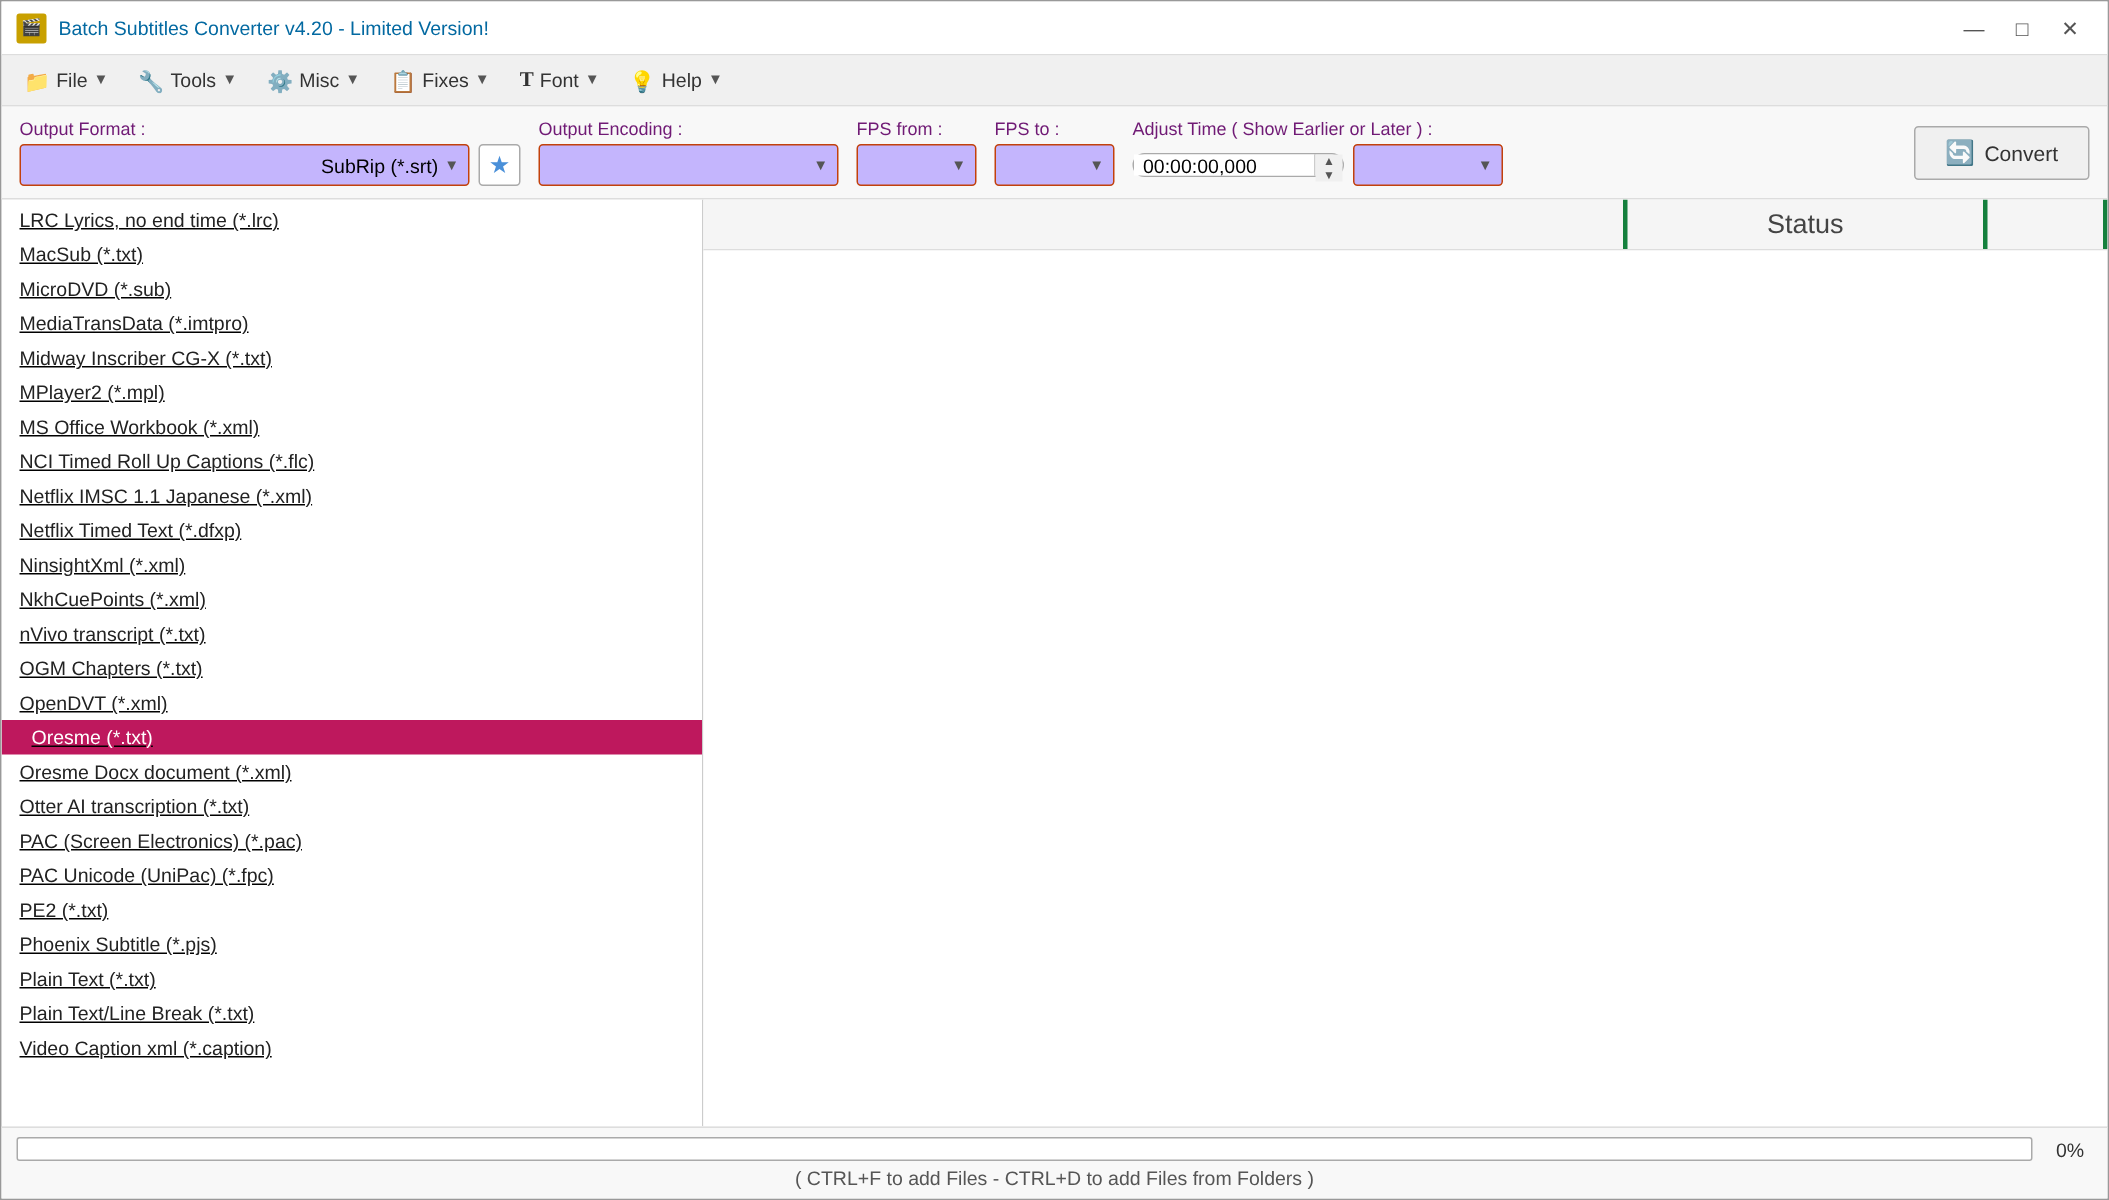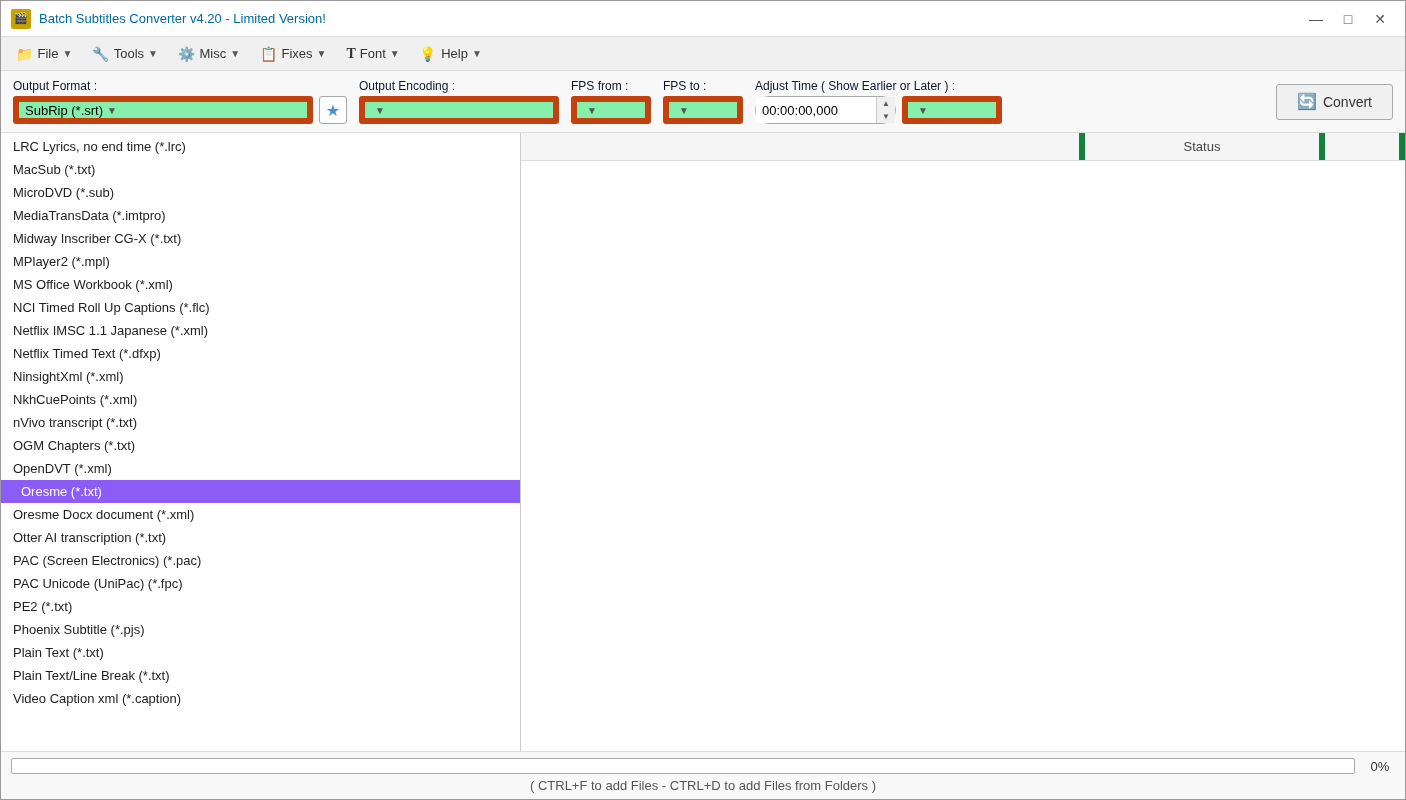--- a/index.html
+++ b/index.html
@@ -98,38 +98,38 @@
       gap: 12px;
       flex-wrap: nowrap;
     }
     .toolbar-group {
       display: flex;
       flex-direction: column;
       gap: 3px;
     }
     .toolbar-label {
       font-size: 12px;
-      color: #0f172a;
+      color: #701a75;
     }
     .toolbar-row {
       display: flex;
       align-items: center;
       gap: 6px;
     }
     .select-box {
       height: 28px;
-      border: 6px solid #c2410c;
-      background: #86efac;
+      border: 1px solid #c2410c;
+      background: #c4b5fd;
       border-radius: 3px;
       padding: 2px 6px;
       font-size: 13px;
       cursor: pointer;
       display: flex;
       align-items: center;
-      justify-content: flex-start;
+      justify-content: flex-end;
     }
     .select-box-output {
       width: 300px;
     }
     .select-box-encoding {
       width: 200px;
     }
     .select-box-fps {
       width: 80px;
     }
@@ -150,21 +150,21 @@
       justify-content: center;
       font-size: 16px;
       color: #4a90d9;
     }
 
     .time-input-group {
       display: flex;
       border: 1px solid #aaa;
       border-radius: 14px;
       background: white;
-      height: 28px;
+      height: 16px;
     }
     .time-input {
       border: none;
       outline: none;
       padding: 2px 6px;
       font-size: 13px;
       width: 120px;
       height: 100%;
     }
     .time-spinners {
@@ -202,61 +202,62 @@
     }
     .convert-icon { font-size: 16px; color: #4a90d9; }
 
     .main-content {
       display: flex;
       flex: 1;
       overflow: hidden;
     }
 
     .dropdown-panel {
-      width: 520px;
+      width: 468px;
       background: white;
       border-right: 1px solid #ccc;
       display: flex;
       flex-direction: column;
       overflow: hidden;
+      text-decoration: underline;
     }
     .dropdown-list {
       flex: 1;
       overflow-y: scroll;
       padding: 2px 0;
     }
     .dropdown-item {
       padding: 4px 12px;
       cursor: pointer;
       font-size: 13px;
       color: #222;
       white-space: nowrap;
     }
     .dropdown-item.selected {
-      background: #8b5cf6;
+      background: #be185d;
       color: white;
       padding-left: 20px;
     }
 
     .file-area {
       flex: 1;
       display: flex;
       flex-direction: column;
       background: white;
     }
     .file-table-header {
       display: flex;
       border-bottom: 1px solid #ddd;
       background: #f5f5f5;
     }
     .file-table-col {
       padding: 6px 10px;
-      font-size: 13px;
+      font-size: 18px;
       color: #444;
-      border-right: 6px solid #15803d;
+      border-right: 3px solid #15803d;
     }
     .col-filename { flex: 1; }
     .col-status { width: 240px; text-align: center; }
     .col-extra { width: 80px; }
 
     .file-table-body {
       flex: 1;
       background: white;
     }
 

